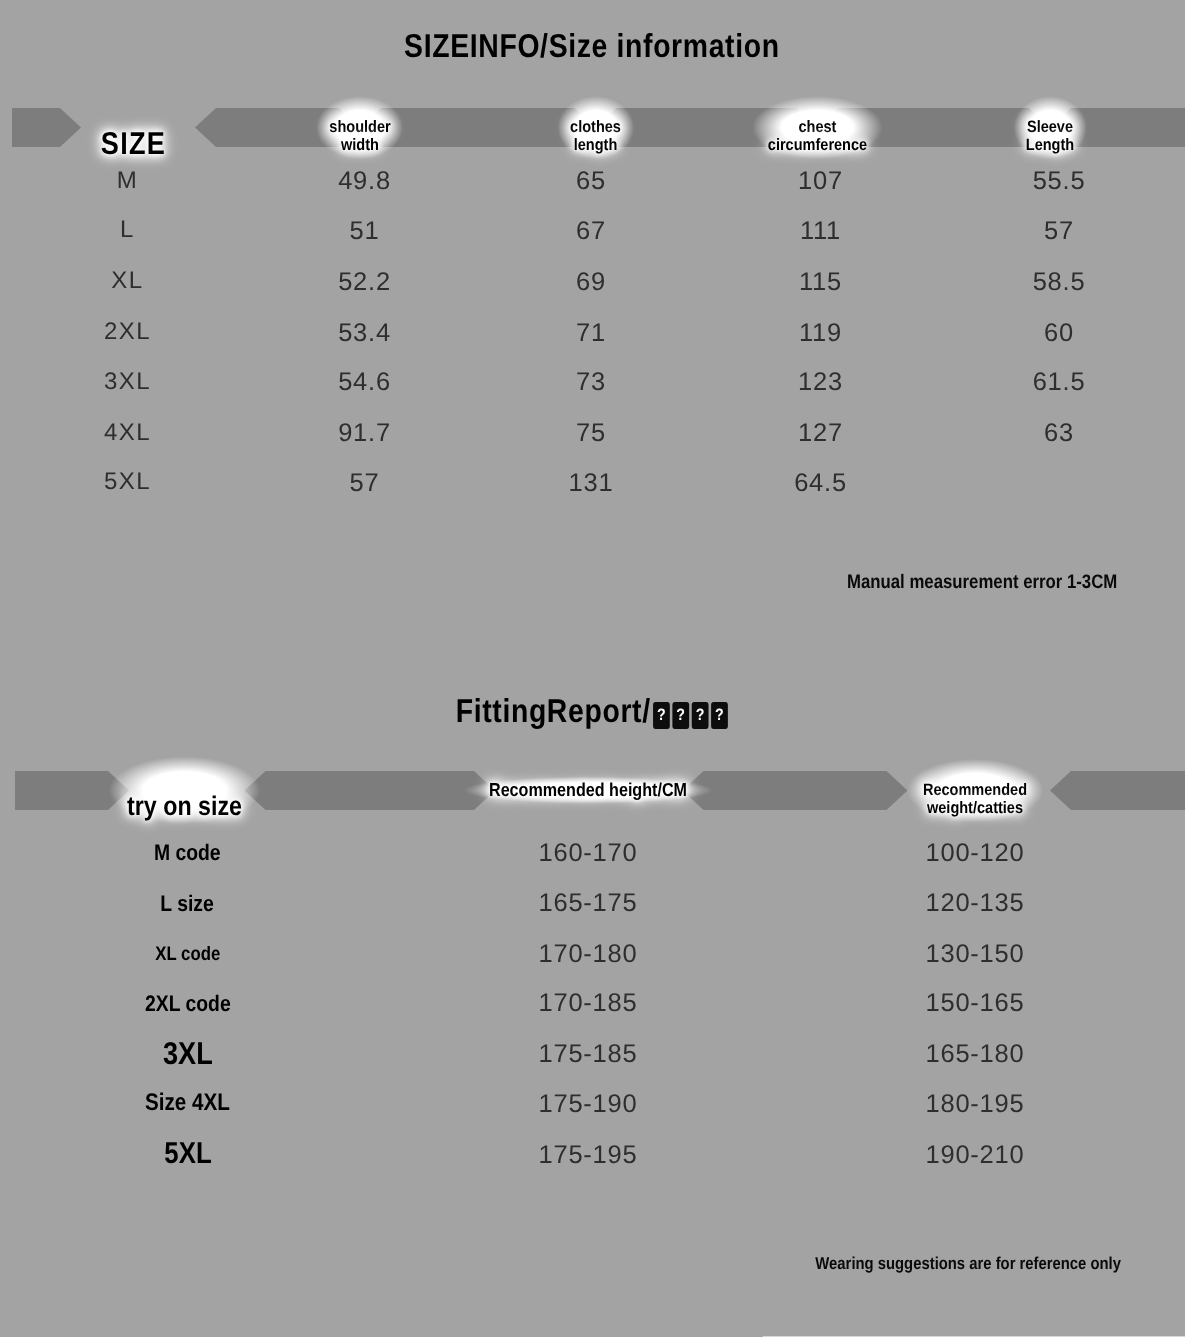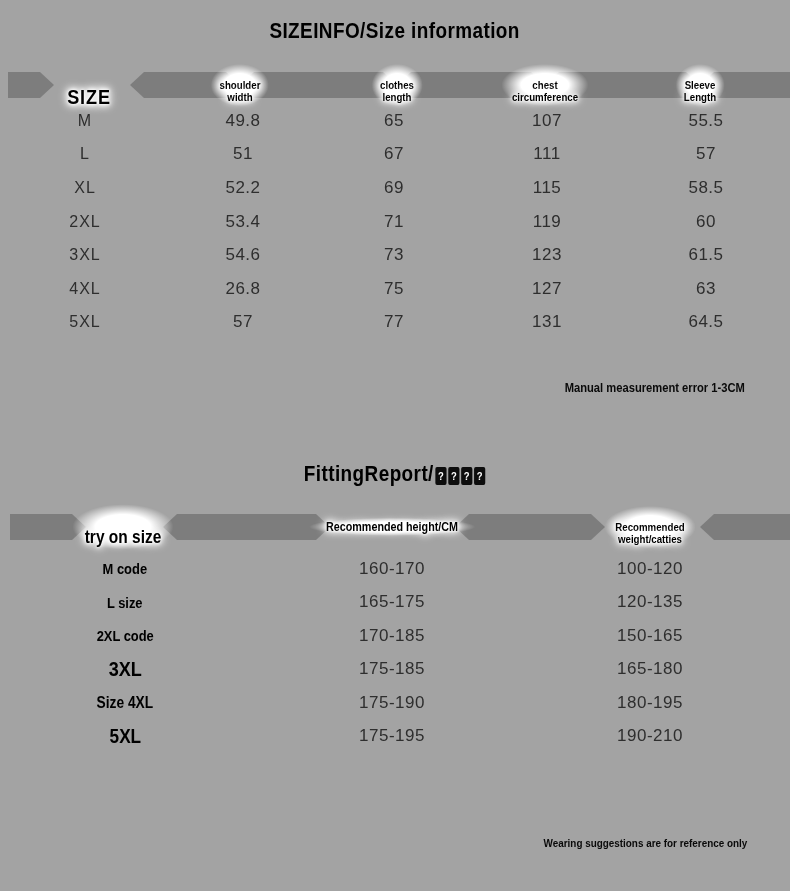--- a/index.html
+++ b/index.html
@@ -117,29 +117,28 @@
     </div>
     <div class="row">
       <span class="szc">3XL</span>
       <span class="val">54.6</span>
       <span class="val">73</span>
       <span class="val">123</span>
       <span class="val">61.5</span>
     </div>
     <div class="row">
       <span class="szc">4XL</span>
-      <span class="val">26.8</span>
+      <span class="val">91.7</span>
       <span class="val">75</span>
       <span class="val">127</span>
       <span class="val">63</span>
     </div>
     <div class="row">
       <span class="szc">5XL</span>
       <span class="val">57</span>
-      <span class="val">77</span>
       <span class="val">131</span>
       <span class="val">64.5</span>
     </div>
   </div>
 
   <div class="note note1">
     <span class="cn">Manual measurement error 1-3CM</span>
   </div>
 
   <div class="title title2">
@@ -169,20 +168,25 @@
       <span class="t2lbl fs15"><span class="cn">M code</span></span>
       <span class="val">160-170</span>
       <span class="val">100-120</span>
     </div>
     <div class="row">
       <span class="t2lbl fs15"><span class="cn">L size</span></span>
       <span class="val">165-175</span>
       <span class="val">120-135</span>
     </div>
     <div class="row">
+      <span class="t2lbl fs13"><span class="cn">XL code</span></span>
+      <span class="val">170-180</span>
+      <span class="val">130-150</span>
+    </div>
+    <div class="row">
       <span class="t2lbl fs15"><span class="cn">2XL code</span></span>
       <span class="val">170-185</span>
       <span class="val">150-165</span>
     </div>
     <div class="row">
       <span class="t2lbl fs21"><span class="cn">3XL</span></span>
       <span class="val">175-185</span>
       <span class="val">165-180</span>
     </div>
     <div class="row">

